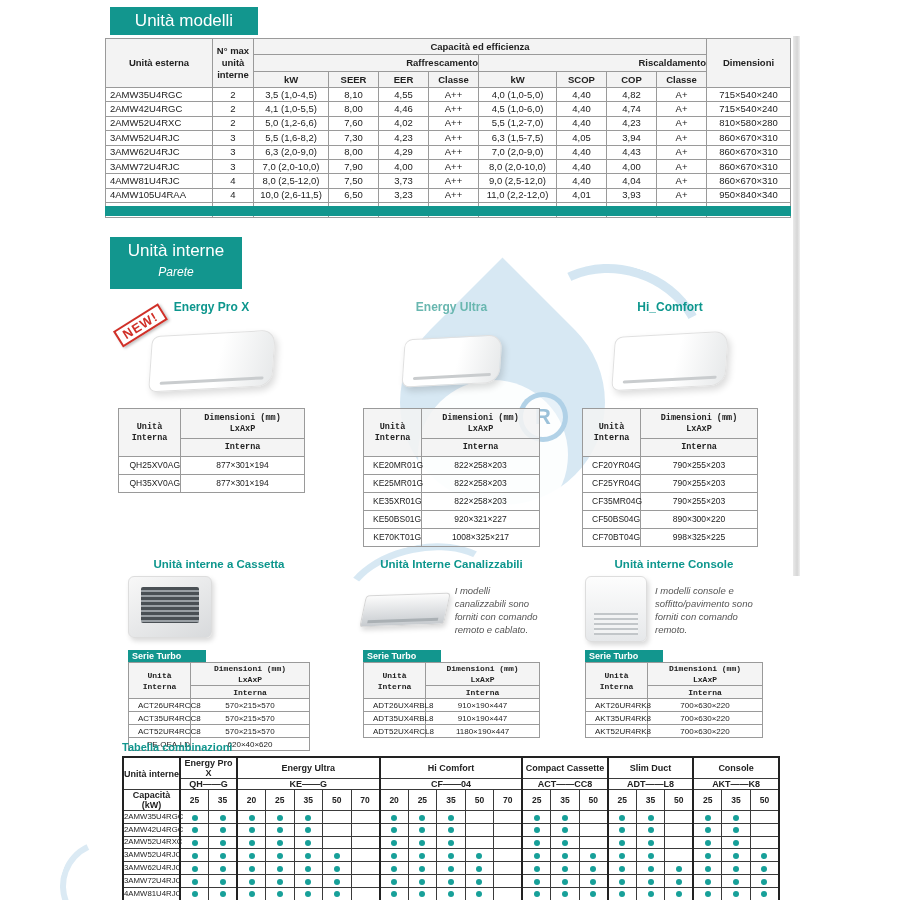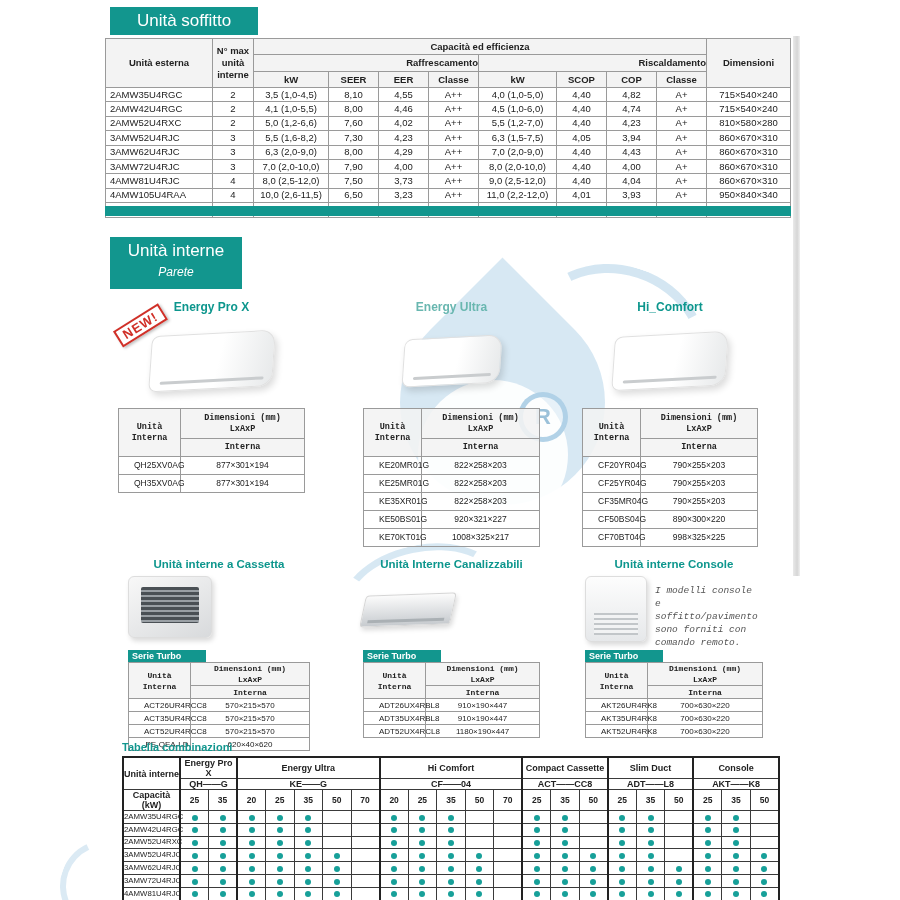--- a/index.html
+++ b/index.html
@@ -54,21 +54,21 @@
   .stamp{position:absolute;left:-4px;top:-6px;transform:rotate(-32deg);background:#fff;
          border:2px solid #d03028;color:#d03028;font-weight:800;font-size:13px;letter-spacing:1px;
          padding:0 5px;box-shadow:1px 2px 3px rgba(0,0,0,.25);}
   
   .dim{width:100%;font-size:8.5px;}
   .dim th,.dim td{border:1px solid #9a9a9a;text-align:center;padding:0;line-height:11px;}
   .dim th{background:rgba(242,242,242,.88);font-weight:bold;font-family:Liberation Mono, monospace;}
   .dim .hA{height:29px;}
   .dim .hB{height:17px;}
   .dim tbody td{height:17px;}
-  .dim td.lft{text-align:center;padding-left:15px;}
+  .dim td.lft{text-align:right;padding-left:9px;}
   .cat .dim .hA{height:19px;}
   .cat .dim .hB{height:12px;}
   .cat .dim tbody td{height:12px;}
   .cat .dim{font-size:8px;}
   
   .cat-title{font-size:11.5px;font-weight:bold;color:#0d968d;text-align:center;margin-bottom:6px;}
   .cat-row{display:flex;align-items:flex-start;height:74px;}
   .cat-desc{font-size:9.5px;font-style:italic;color:#555;line-height:13px;text-align:left;padding-left:8px;padding-top:8px;}
   .serie-bar{background:#12968e;color:#fff;font-size:9px;font-weight:bold;width:70px;
              padding:1px 4px;text-align:left;margin-bottom:0;}
@@ -102,21 +102,21 @@
 <div class="page">
 
   <div class="wm wm-drop"></div>
   <div class="wm wm-hole"></div>
   <div class="wm wm-arc1"></div>
   <div class="wm wm-arc2"></div>
   <div class="wm wm-arc3"></div>
   <div class="wm wm-reg">R</div>
   <div class="edge-strip"></div>
 
-  <div class="z teal-box title1">Unità soffitto</div>
+  <div class="z teal-box title1">Unità modelli</div>
 
   <table class="z outdoor">
     <colgroup>
         <col style="width:107px">
         <col style="width:41px">
         <col style="width:75px">
         <col style="width:50px">
         <col style="width:50px">
         <col style="width:50px">
         <col style="width:78px">
@@ -433,20 +433,21 @@
             <td>620×40×620</td>
           </tr>
         </tbody>
     </table>
   </div>
 
   <div class="z cat" style="left:363px;top:558px;width:177px;">
     <div class="cat-title">Unità Interne Canalizzabili</div>
     <div class="cat-row">
       <div class="img-duct"></div>
+      <div class="cat-desc" style="width:92px;">I modelli canalizzabili sono forniti con comando remoto e cablato.</div>
     </div>
     <div class="serie-bar">Serie Turbo</div>
     <table class="dim">
       <colgroup>
           <col style="width:62px">
           <col>
         </colgroup>
       <thead>
         <tr>
             <th rowspan="2" class="hA">Unità Interna</th>
@@ -470,21 +471,21 @@
             <td>1180×190×447</td>
           </tr>
         </tbody>
     </table>
   </div>
 
   <div class="z cat" style="left:585px;top:558px;width:178px;">
     <div class="cat-title">Unità interne Console</div>
     <div class="cat-row">
       <div class="img-console"></div>
-      <div class="cat-desc" style="width:100px;font-family:Liberation Mono, monospace;">I modelli console e soffitto/pavimento sono forniti con comando remoto.</div>
+      <div class="cat-desc" style="width:100px;">I modelli console e soffitto/pavimento sono forniti con comando remoto.</div>
     </div>
     <div class="serie-bar">Serie Turbo</div>
     <table class="dim">
       <colgroup>
           <col style="width:62px">
           <col>
         </colgroup>
       <thead>
         <tr>
             <th rowspan="2" class="hA">Unità Interna</th>

